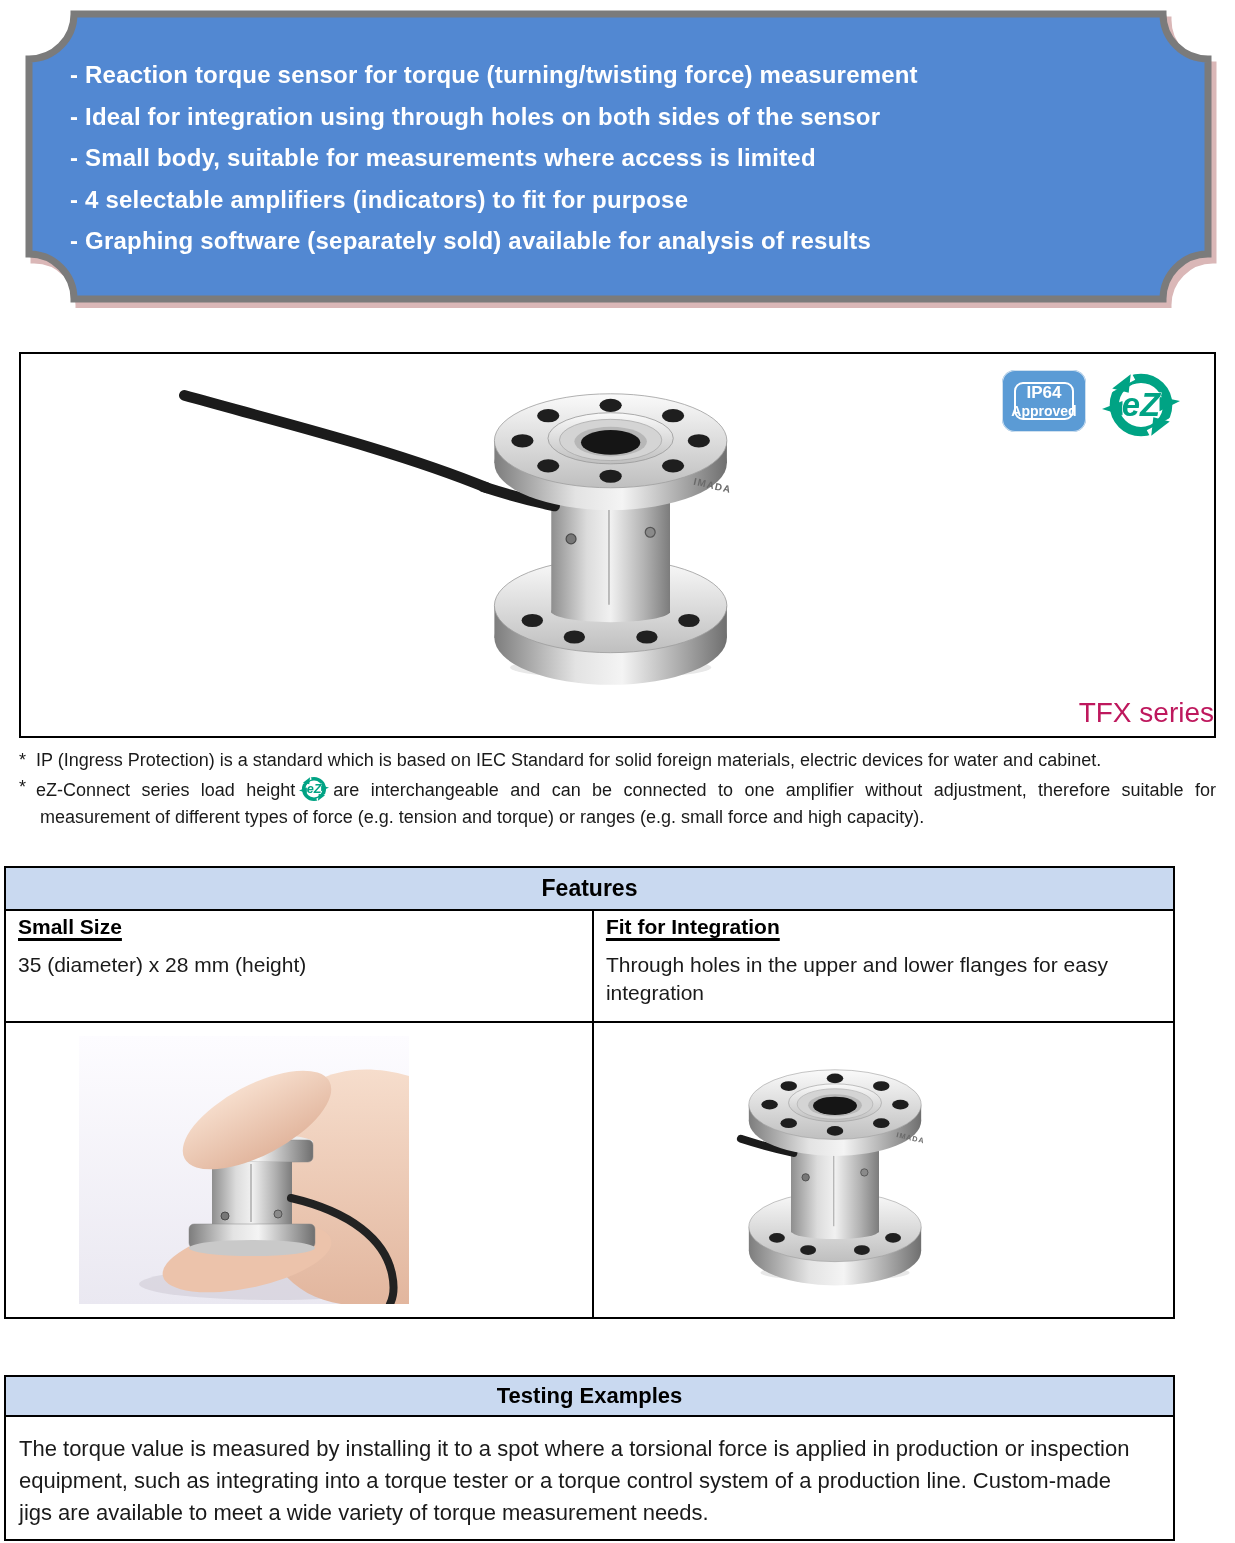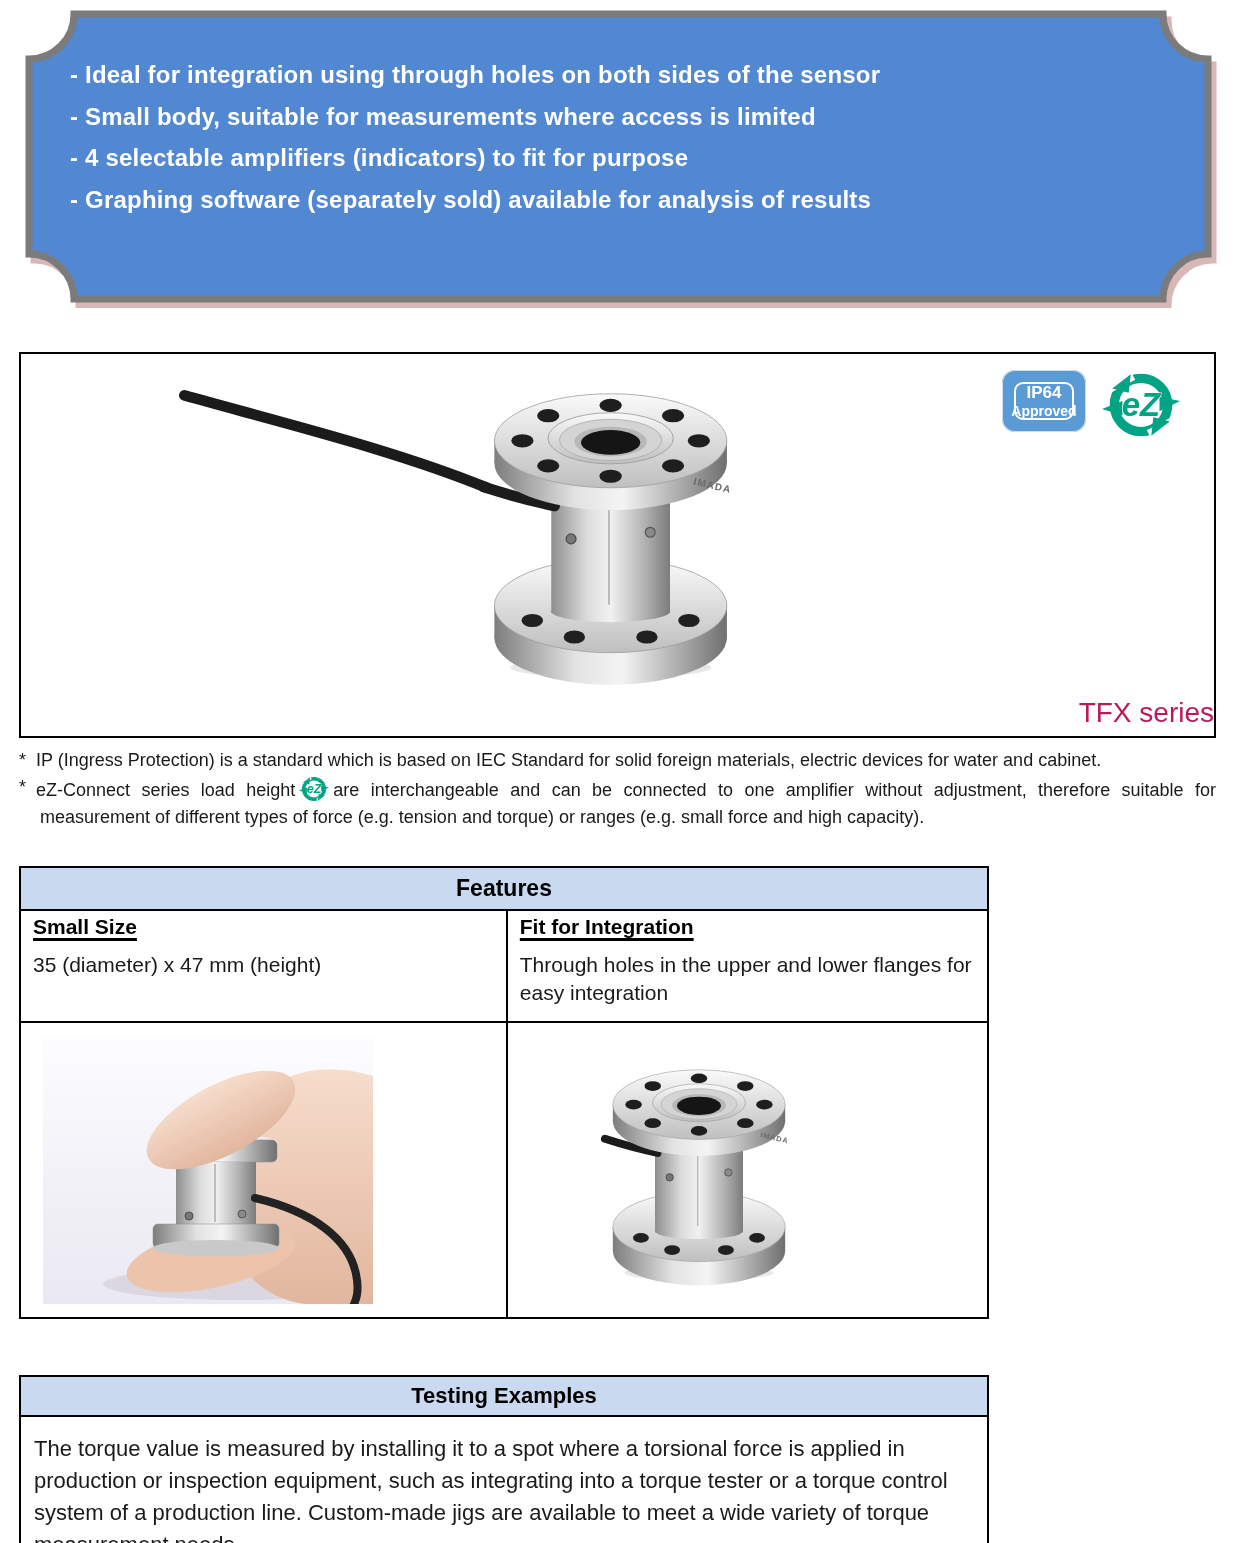--- a/index.html
+++ b/index.html
@@ -43,21 +43,21 @@
 
   
   .notes { margin: 9px 19px 0 19px; width: 1197px; font-size: 18px; line-height: 27px; color: #1a1a1a; }
   .note { position: relative; padding-left: 17px; }
   .note .mark { position: absolute; left: 0; top: 0; }
   .note-justify { text-align: justify; text-align-last: justify; }
   .note-cont { padding-left: 21px; }
   .ez-inline { vertical-align: -8px; margin: 0 4px; }
 
   
-  .sec-table { margin-left: 19px; width: 970px; border: 2px solid #000; background: #fff; }
+  .sec-table { margin-left: 4px; width: 1171px; border: 2px solid #000; background: #fff; }
   .features { margin-top: 35px; }
   .testing  { margin-top: 56px; }
   .sec-header {
     background: #c9d9f0; border-bottom: 2px solid #000; text-align: center;
     font-weight: bold; color: #000;
   }
   .features .sec-header { height: 43px; line-height: 41px; font-size: 23px; }
   .testing  .sec-header { height: 40px; line-height: 38px; font-size: 22px; }
 
   .feat-row { display: flex; }
@@ -159,20 +159,21 @@
     </g>
   </defs>
 </svg>
 
 <div class="banner-wrap">
   <svg width="1192" height="298" viewBox="0 0 1192 298">
     <path d="M 49,4 L 1138,4 A 45,45 0 0 0 1183,49 L 1183,244 A 45,45 0 0 0 1138,289 L 49,289 A 45,45 0 0 0 4,244 L 4,49 A 45,45 0 0 0 49,4 Z" transform="translate(5,6)" fill="#dab7b7" stroke="#dab7b7" stroke-width="7"></path>
     <path d="M 49,4 L 1138,4 A 45,45 0 0 0 1183,49 L 1183,244 A 45,45 0 0 0 1138,289 L 49,289 A 45,45 0 0 0 4,244 L 4,49 A 45,45 0 0 0 49,4 Z" fill="#5288d2" stroke="#7b7b7b" stroke-width="7"></path>
   </svg>
   <div class="banner-text">
+    <div class="bullet">- Reaction torque sensor for torque (turning/twisting force) measurement</div>
     <div class="bullet">- Ideal for integration using through holes on both sides of the sensor</div>
     <div class="bullet">- Small body, suitable for measurements where access is limited</div>
     <div class="bullet">- 4 selectable amplifiers (indicators) to fit for purpose</div>
     <div class="bullet">- Graphing software (separately sold) available for analysis of results</div>
   </div>
 </div>
 
 <div class="product-box">
   <svg class="product-photo" width="808" height="330" viewBox="-420 0 980 400">
     <path d="M -217,38 C -95,72 40,105 150,150" fill="none" stroke="#1b1b1b" stroke-width="13" stroke-linecap="round"></path>
@@ -205,21 +206,21 @@
       </svg><span>are interchangeable and can be connected to one amplifier without adjustment, therefore suitable for</span>
   </div>
   <div class="note note-cont">measurement of different types of force (e.g. tension and torque) or ranges (e.g. small force and high capacity).</div>
 </div>
 
 <div class="sec-table features">
   <div class="sec-header">Features</div>
   <div class="feat-row feat-row-text">
     <div class="feat-cell feat-cell-left">
       <div class="feat-heading">Small Size</div>
-      <div class="feat-body">35 (diameter) x 47 mm (height)</div>
+      <div class="feat-body">35 (diameter) x 28 mm (height)</div>
     </div>
     <div class="feat-cell feat-cell-right">
       <div class="feat-heading">Fit for Integration</div>
       <div class="feat-body">Through holes in the upper and lower flanges for easy integration</div>
     </div>
   </div>
   <div class="feat-row feat-row-img">
     <div class="feat-cell feat-cell-left img-cell">
 
       <svg class="img-offset-l" width="330" height="268" viewBox="0 0 330 268">

